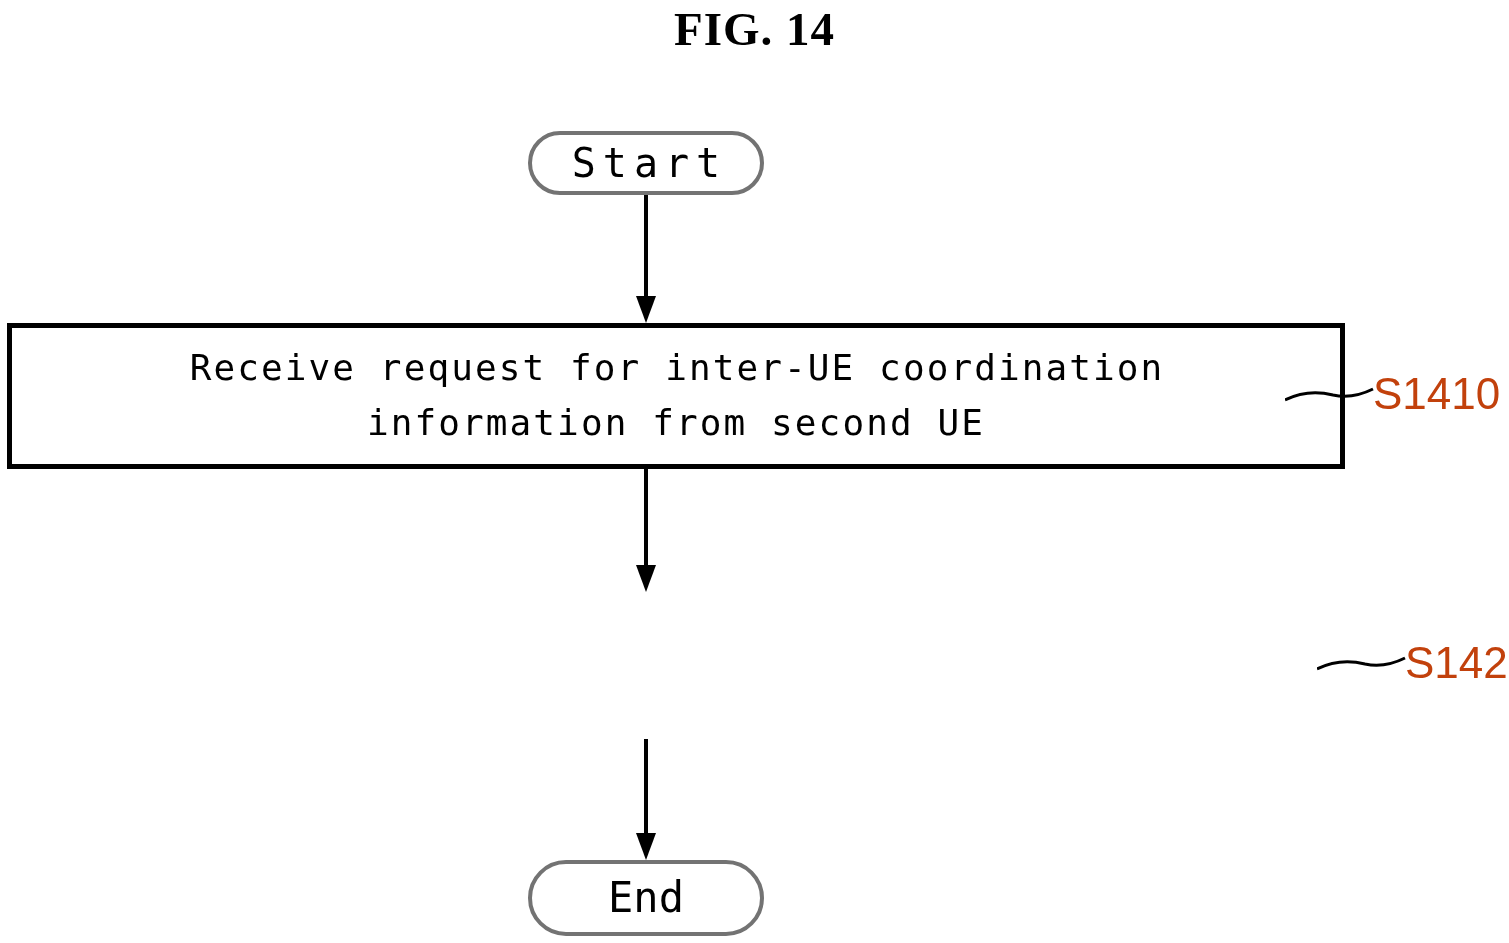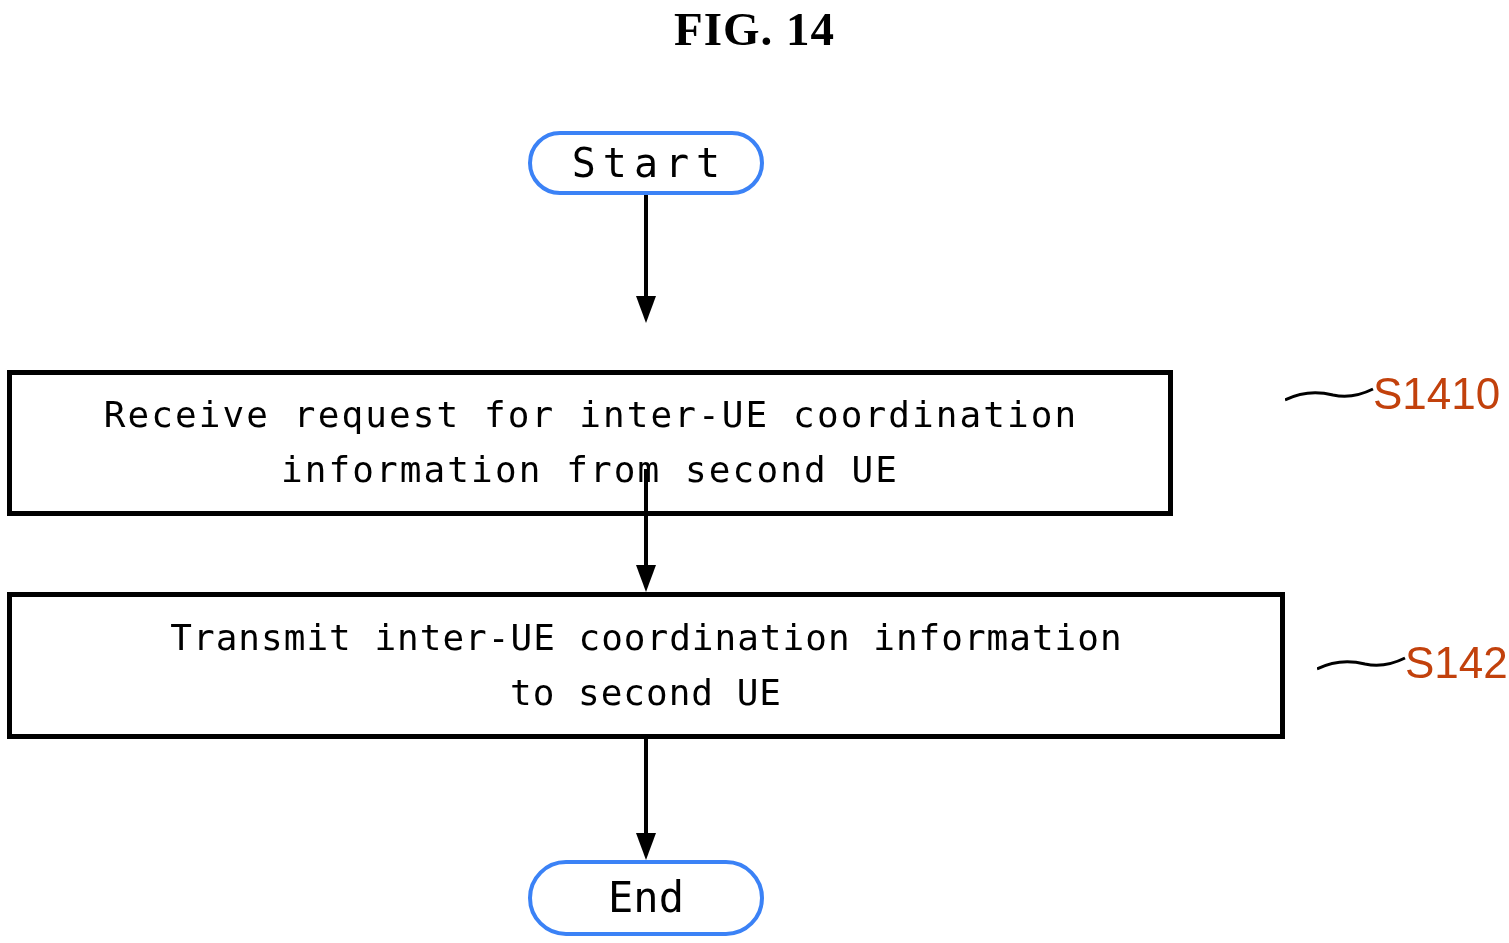--- a/index.html
+++ b/index.html
@@ -29,21 +29,21 @@
     font-size: 47px;
     letter-spacing: 1px;
     color: #000000;
     white-space: pre;
   }
 
   
   .terminator {
     position: absolute;
     box-sizing: border-box;
-    border: 4px solid #3b82f6;
+    border: 4px solid #737373;
     border-radius: 999px;
     background: #ffffff;
     display: flex;
     align-items: center;
     justify-content: center;
     color: #000000;
   }
   .terminator .term-label {
     font-family: "DejaVu Sans Mono", "Liberation Mono", monospace;
     font-size: 40px;
@@ -86,23 +86,22 @@
     font-family: "DejaVu Sans Mono", "Liberation Mono", monospace;
     font-size: 36px;
     line-height: 1.52;
     color: #000000;
     text-align: center;
     white-space: pre-line;
   }
   #box-s1410 {
     left: 7px;
     top: 323px;
-    width: 1166px;
+    width: 1338px;
     height: 146px;
-    margin-top: 47px;
   }
   #box-s1410 .process-text {
     letter-spacing: 2.1px;
     text-indent: 2.1px;
   }
   #box-s1420 {
     left: 7px;
     top: 592px;
     width: 1278px;
     height: 147px;
@@ -192,24 +191,20 @@
       <path d="M 0 26 C 16 18, 32 17, 48 21 C 62 24, 74 22, 88 15" fill="none" stroke="#000000" stroke-width="3"></path>
     </svg>
     <span class="ref-text">S1410</span>
   </div>
 
   <div class="connector" id="conn-s1410-to-s1420">
     <div class="shaft"></div>
     <div class="head"></div>
   </div>
 
-  <div class="process-box" id="box-s1420">
-    <span class="process-text">Transmit inter-UE coordination information
-to second UE</span>
-  </div>
 
   <div class="ref-label" id="ref-s1420">
     <svg class="ref-leader" width="90" height="40" viewBox="0 0 90 40">
       <path d="M 0 26 C 16 18, 32 17, 48 21 C 62 24, 74 22, 88 15" fill="none" stroke="#000000" stroke-width="3"></path>
     </svg>
     <span class="ref-text">S1420</span>
   </div>
 
   <div class="connector" id="conn-s1420-to-end">
     <div class="shaft"></div>

